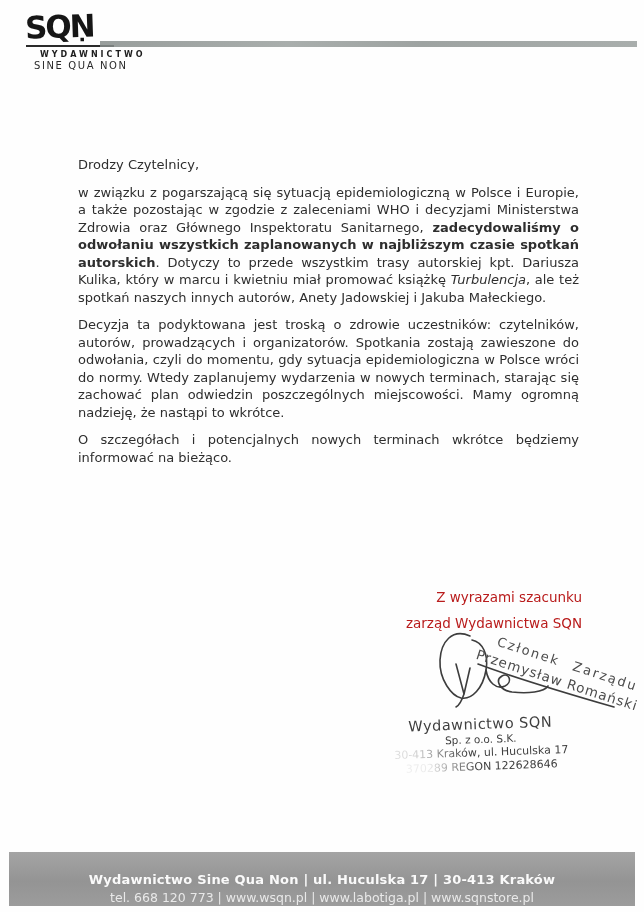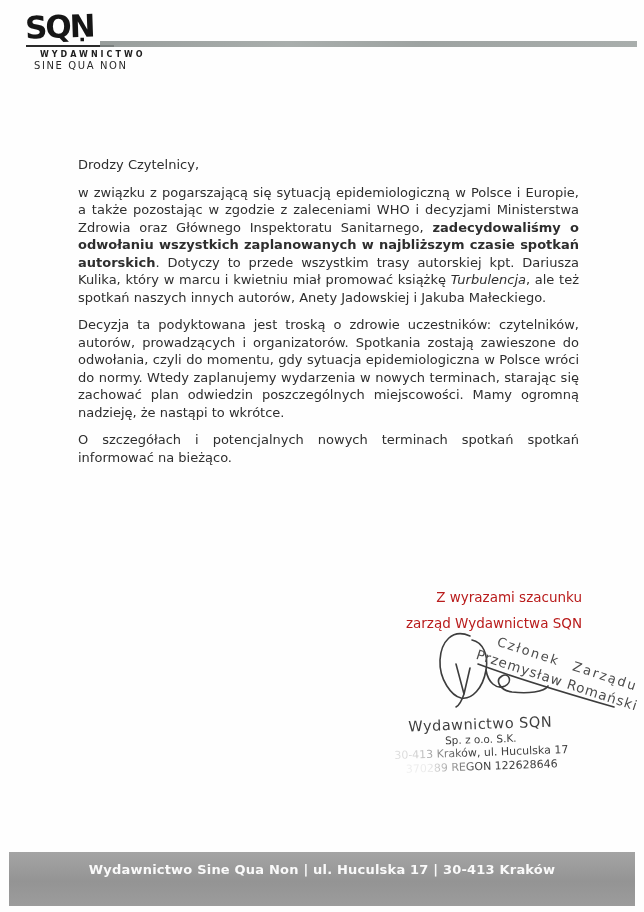--- a/index.html
+++ b/index.html
@@ -51,21 +51,21 @@
     mask-image:linear-gradient(to right,rgba(0,0,0,.15) 0,rgba(0,0,0,.2) 14%,#000 42%);}
   .cs4{font-size:11px;margin-top:1px;
     -webkit-mask-image:linear-gradient(to right,rgba(0,0,0,.06) 0,rgba(0,0,0,.1) 22%,#000 48%);
     mask-image:linear-gradient(to right,rgba(0,0,0,.06) 0,rgba(0,0,0,.1) 22%,#000 48%);}
   
   .footer{
     position:absolute;left:9px;top:852px;width:626px;height:54px;
     background:linear-gradient(to bottom,#a4a4a4,#949494 55%,#9c9c9c);
     text-align:center;
   }
-  .footer .f1{margin-top:10px;font-size:13px;font-weight:bold;color:#fafafa;letter-spacing:.2px;}
+  .footer .f1{margin-top:20px;font-size:13px;font-weight:bold;color:#fafafa;letter-spacing:.2px;}
   .footer .f2{margin-top:3px;font-size:12.5px;color:rgba(255,255,255,.78);}
 </style>
 </head>
 <body>
 
 <div class="page">
 
   <div class="logo">
     <svg class="logo-sqn" width="100" height="36" viewBox="0 0 100 36">
       <text x="1" y="29" font-family="DejaVu Sans, Liberation Sans, sans-serif" font-size="31" font-weight="bold" letter-spacing="-2" fill="#161616">SQN</text>
@@ -74,21 +74,21 @@
     <div class="logo-rule"></div>
     <div class="logo-line1">WYDAWNICTWO</div>
     <div class="logo-line2">SINE QUA NON</div>
   </div>
   <div class="header-bar"></div>
 
   <main class="body">
     <p class="salutation">Drodzy Czytelnicy,</p>
     <p class="para"><span>w związku z pogarszającą się sytuacją epidemiologiczną w Polsce i Europie, a także pozostając w zgodzie z zaleceniami WHO i decyzjami Ministerstwa Zdrowia oraz Głównego Inspektoratu Sanitarnego, </span><span class="seg-b">zadecydowaliśmy o odwołaniu wszystkich zaplanowanych w najbliższym czasie spotkań autorskich</span><span>. Dotyczy to przede wszystkim trasy autorskiej kpt. Dariusza Kulika, który w marcu i kwietniu miał promować książkę </span><span class="seg-i">Turbulencja</span><span>, ale też spotkań naszych innych autorów, Anety Jadowskiej i Jakuba Małeckiego.</span></p>
     <p class="para"><span>Decyzja ta podyktowana jest troską o zdrowie uczestników: czytelników, autorów, prowadzących i organizatorów. Spotkania zostają zawieszone do odwołania, czyli do momentu, gdy sytuacja epidemiologiczna w Polsce wróci do normy. Wtedy zaplanujemy wydarzenia w nowych terminach, starając się zachować plan odwiedzin poszczególnych miejscowości. Mamy ogromną nadzieję, że nastąpi to wkrótce.</span></p>
-    <p class="para"><span>O szczegółach i potencjalnych nowych terminach spotkań spotkań informować na bieżąco.</span></p>
+    <p class="para"><span>O szczegółach i potencjalnych nowych terminach wkrótce będziemy informować na bieżąco.</span></p>
   </main>
 
   <div class="closing">
     <p class="c1">Z wyrazami szacunku</p>
     <p class="c2">zarząd Wydawnictwa SQN</p>
   </div>
 
   <svg class="signature" width="200" height="95" viewBox="430 626 200 95">
     <g fill="none" stroke="#3d3d3d" stroke-width="1.6" stroke-linecap="round">
       <path d="M 470 636 C 452 628, 441 642, 440 660 C 439 680, 452 696, 461 698 C 472 700, 483 688, 486 670 C 489 654, 482 642, 472 640"></path>
@@ -106,15 +106,16 @@
 
   <div class="company-stamp">
     <div class="cs1">Wydawnictwo SQN</div>
     <div class="cs2">Sp. z o.o. S.K.</div>
     <div class="cs3">30-413 Kraków, ul. Huculska 17</div>
     <div class="cs4">370289  REGON 122628646</div>
   </div>
 
   <footer class="footer">
     <div class="f1">Wydawnictwo Sine Qua Non | ul. Huculska 17 | 30-413 Kraków</div>
+    <div class="f2">tel. 668 120 773 | www.wsqn.pl | www.labotiga.pl | www.sqnstore.pl</div>
   </footer>
 
 </div>
 
 </body></html>

